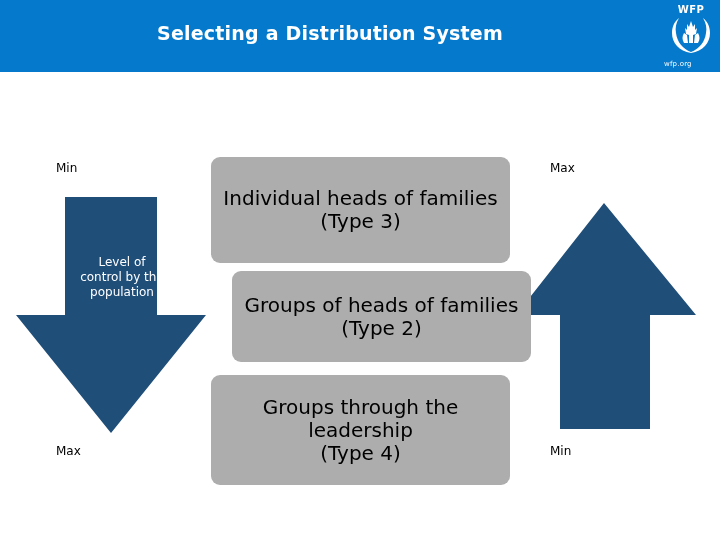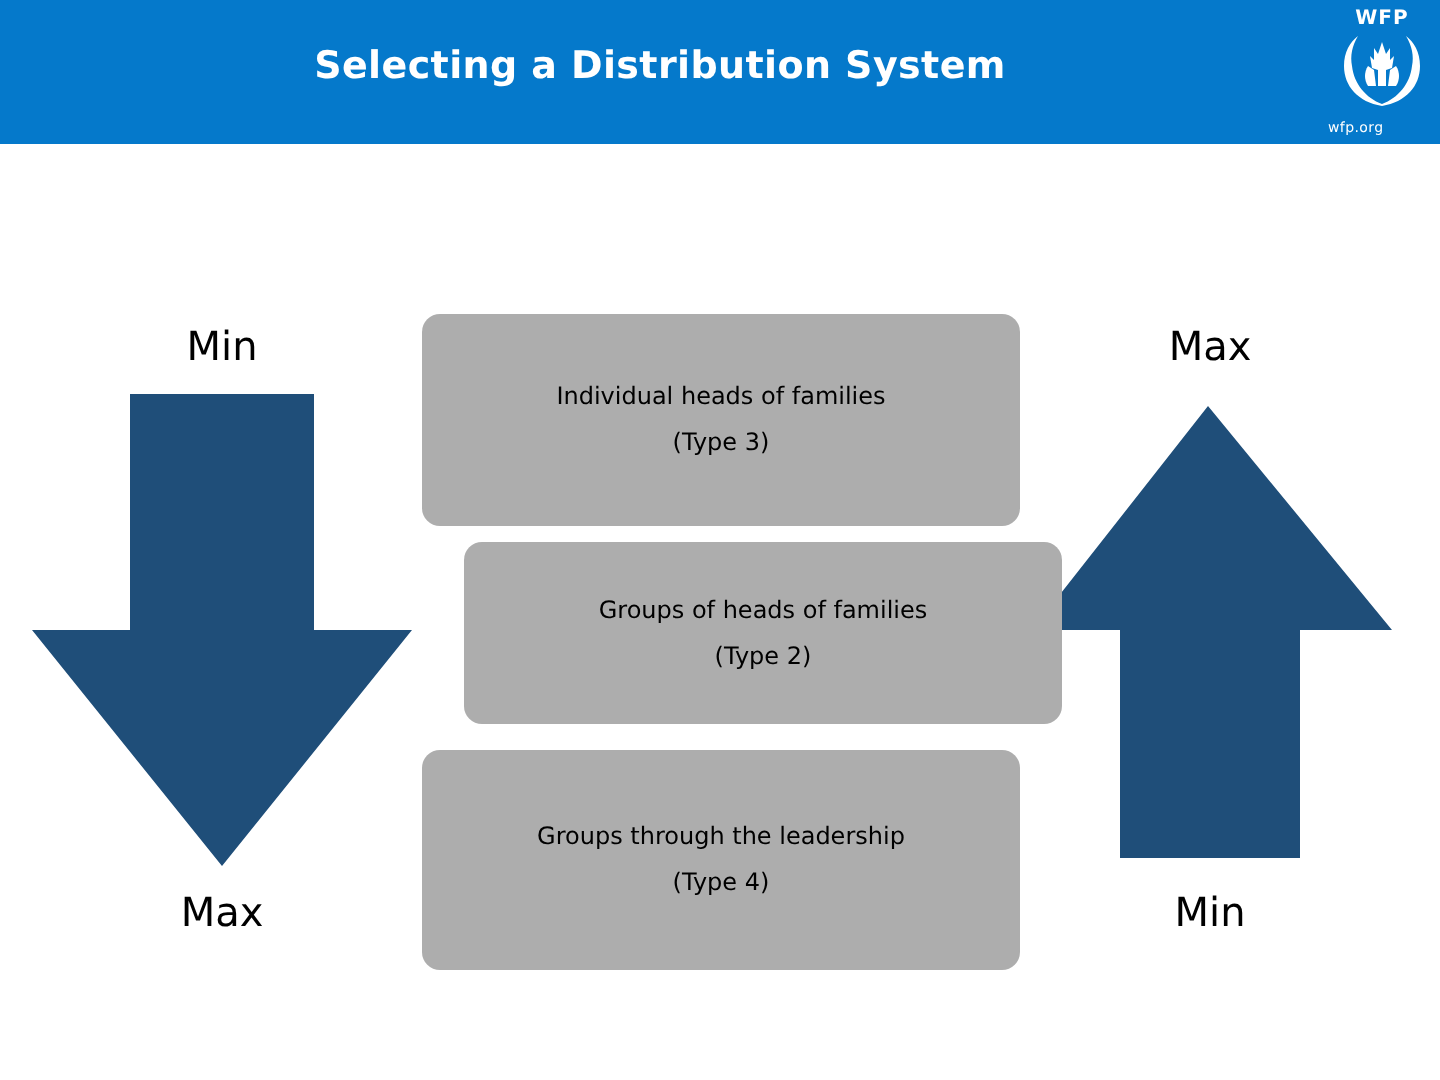--- a/index.html
+++ b/index.html
@@ -111,42 +111,42 @@
   #right-arrow-text {
     left: 45px;
     top: 107px;
     width: 92px;
   }
 
   
   .end-label {
     position: absolute;
     color: #000000;
-    font-size: 20px;
-    text-align: center;
+    font-size: 12px;
+    text-align: left;
     width: 110px;
   }
   #left-top-label   { left: 56px;  top: 161px; }
   #left-bottom-label{ left: 56px;  top: 444px; }
   #right-top-label  { left: 550px; top: 161px; }
   #right-bottom-label{ left: 550px; top: 444px; }
 
   
   .type-box {
     position: absolute;
     left: 211px;
     width: 299px;
     background: #adadad;
     border-radius: 9px;
     display: flex;
     align-items: center;
     justify-content: center;
     text-align: center;
     color: #000000;
-    font-size: 12px;
+    font-size: 20px;
     line-height: 23px;
   }
   #type-box-3 { top: 157px; height: 106px; }
   #type-box-2 { top: 271px; height: 91px; margin-left: 21px;  }
   #type-box-1 { top: 375px; height: 110px;  }
 </style>
 </head>
 <body>
 
 <div id="slide">
@@ -166,20 +166,21 @@
       <path d="M15 20 C13 23 13 27 15 30 L19 30 L18 22 Z" fill="#ffffff"></path>
       <path d="M29 20 C31 23 31 27 29 30 L25 30 L26 22 Z" fill="#ffffff"></path>
     </svg>
     <div class="wfp-url">wfp.org</div>
   </div>
 
   <div id="left-arrow-wrap">
     <svg class="arrow-svg" width="190" height="236" viewBox="0 0 190 236">
       <polygon points="49,0 141,0 141,118 190,118 95,236 0,118 49,118" fill="#1f4e79"></polygon>
     </svg>
+    <div class="arrow-label-inner" id="left-arrow-text">Level of control by the population</div>
   </div>
   <div class="end-label" id="left-top-label">Min</div>
   <div class="end-label" id="left-bottom-label">Max</div>
 
   <div id="right-arrow-wrap">
     <svg class="arrow-svg" width="180" height="226" viewBox="0 0 180 226">
       <polygon points="88,0 180,112 134,112 134,226 44,226 44,112 0,112" fill="#1f4e79"></polygon>
     </svg>
   </div>
   <div class="end-label" id="right-top-label">Max</div>

